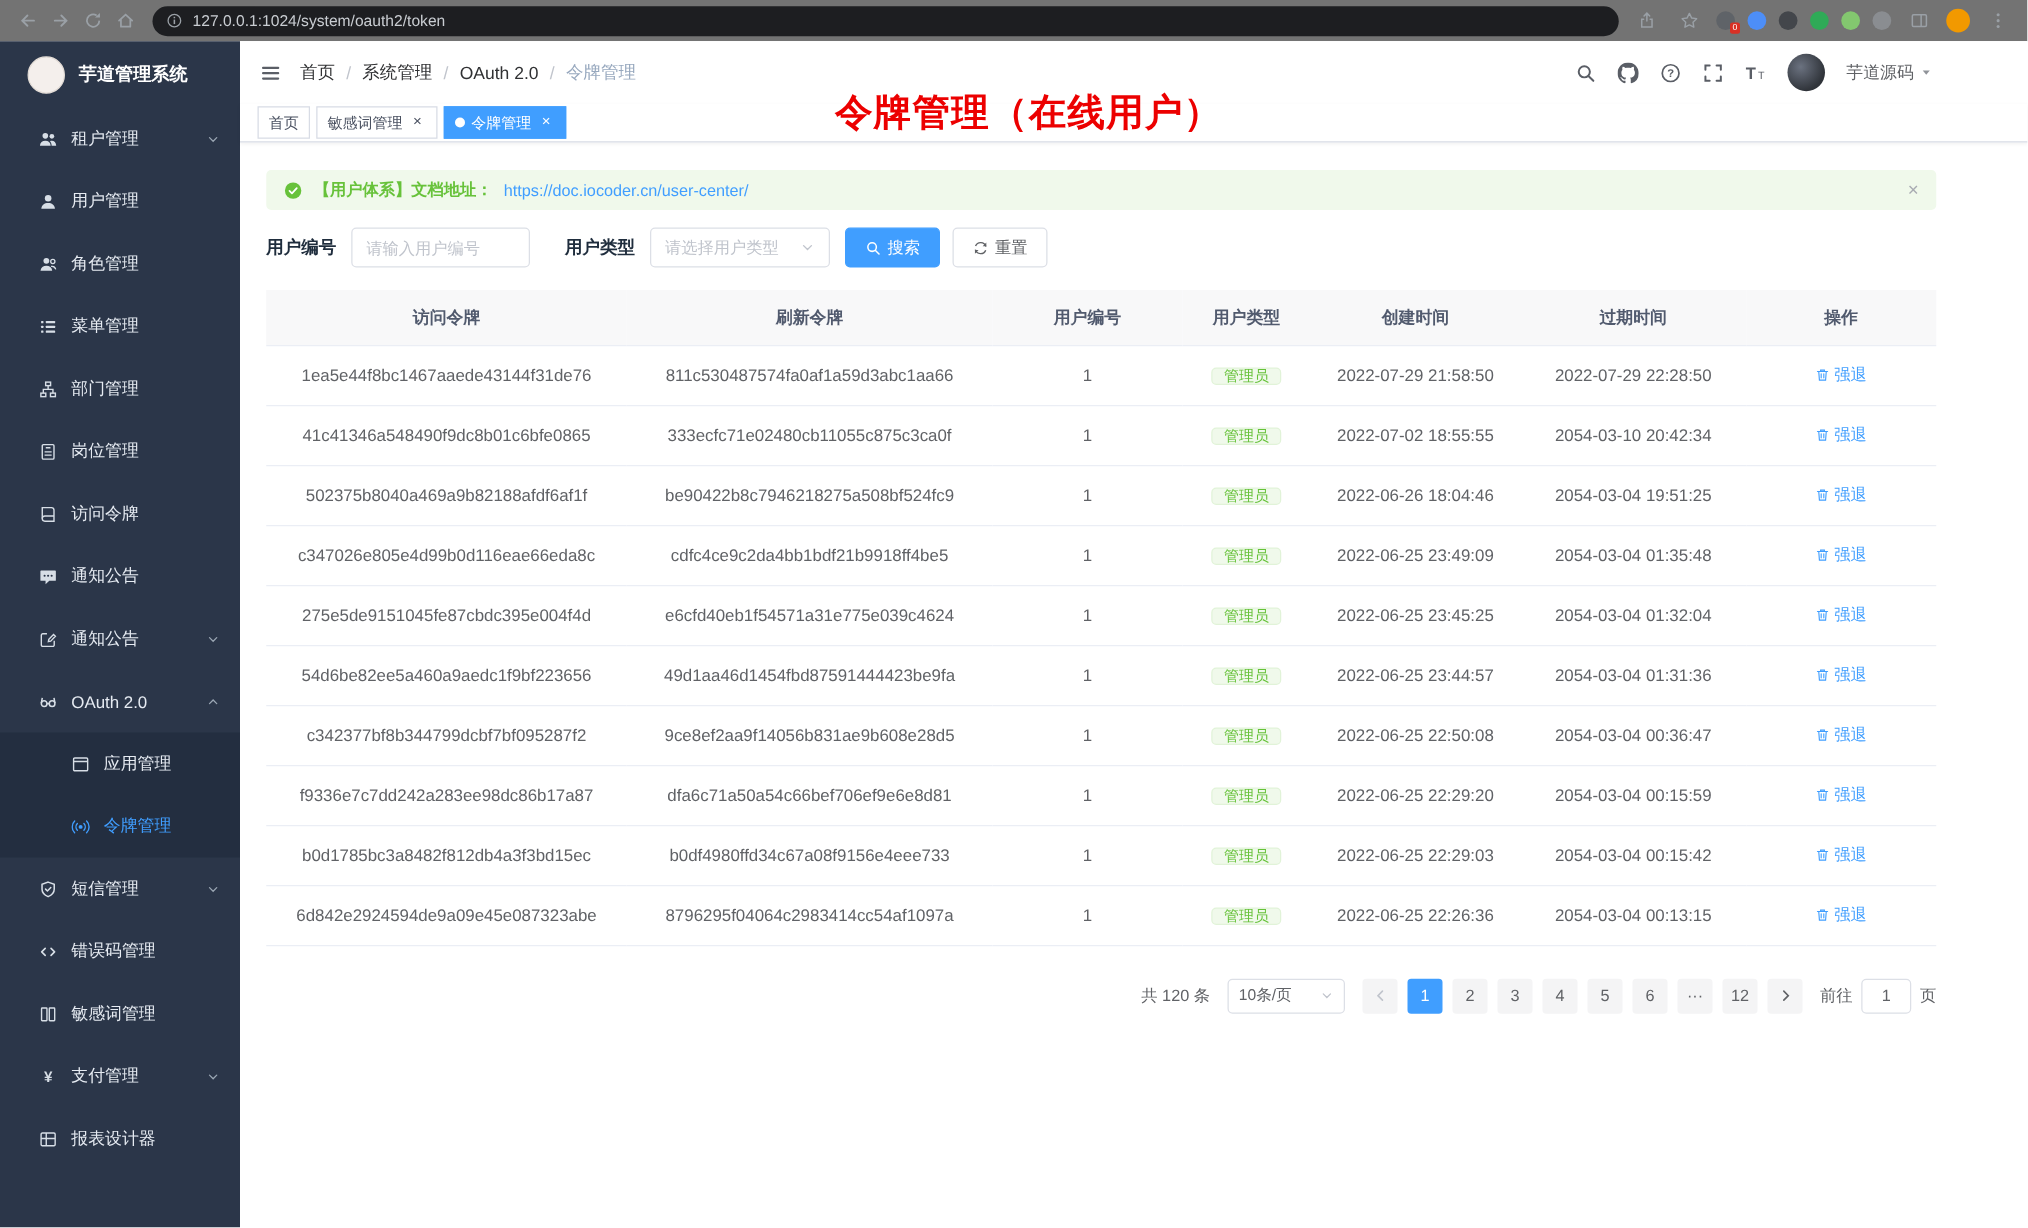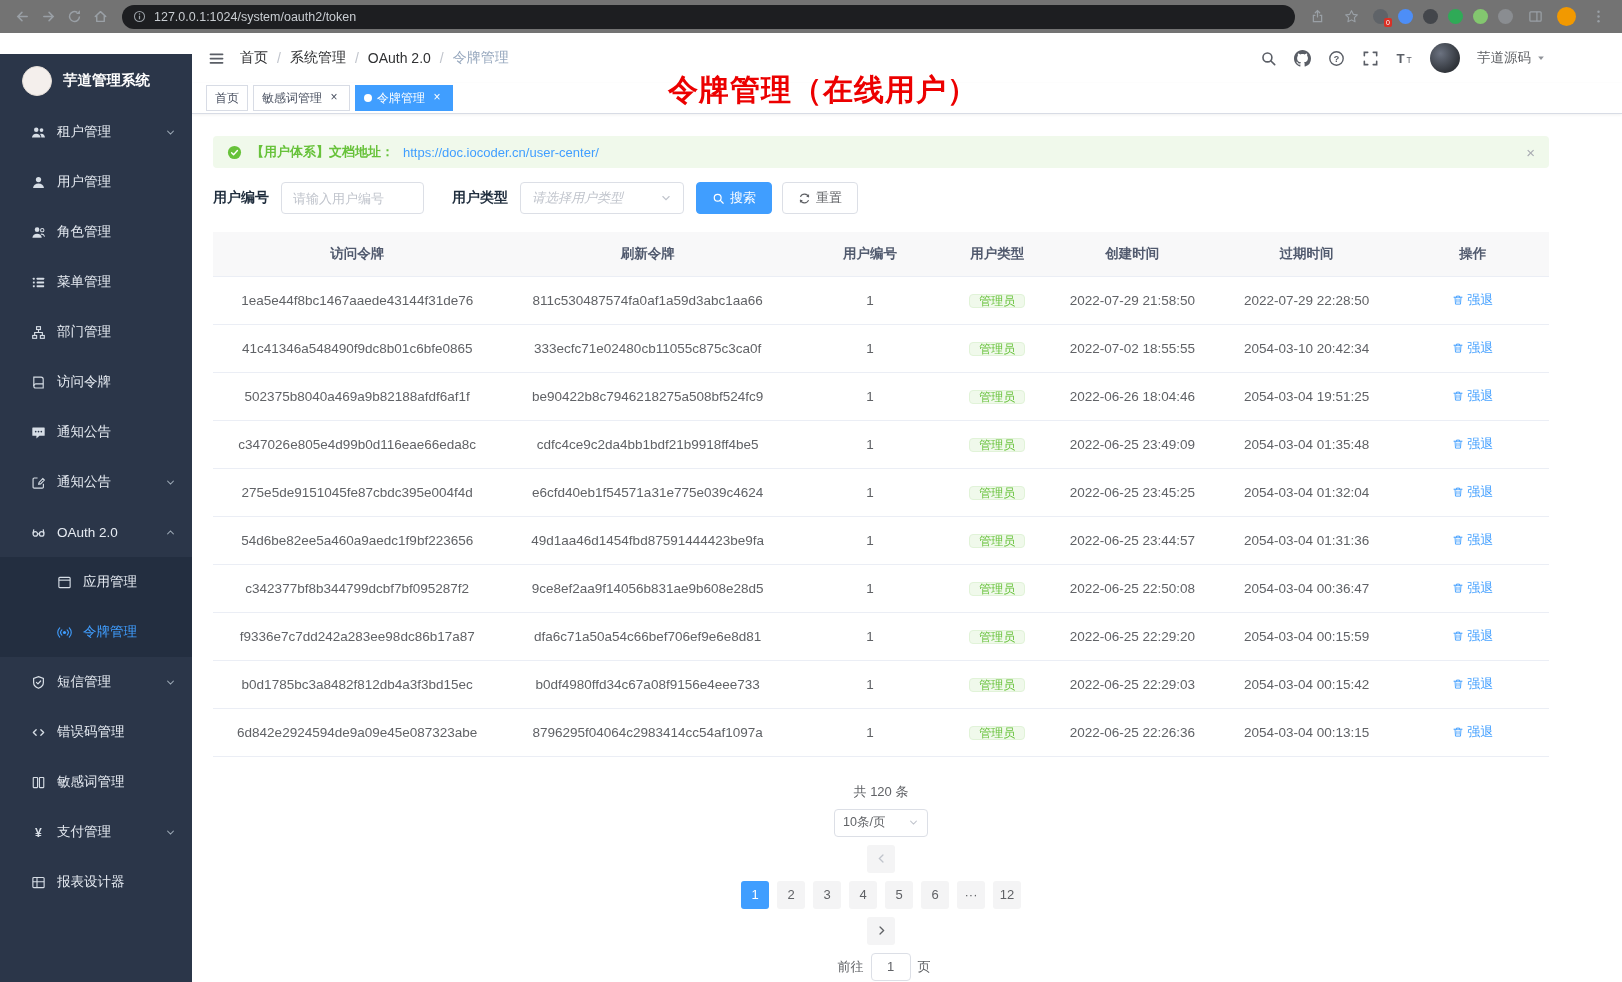--- a/index.html
+++ b/index.html
@@ -22,21 +22,21 @@
   .chrome-right { display:flex; align-items:center; gap:10px; padding-right:2px; }
   .ext-dot { width:15px; height:15px; border-radius:50%; position:relative; cursor:pointer; flex-shrink:0; }
   .ext-badge { position:absolute; right:-4px; bottom:-3px; background:#d93025; color:#fff;
                font-size:7px; border-radius:2px; padding:1px 2px; line-height:7px; }
   .profile-dot { width:19px; height:19px; border-radius:50%; background:#f29900; cursor:pointer; }
 
   
   .app { display:flex; height:949px; }
 
   
-  .sidebar { width:192px; background:#2b3649; flex-shrink:0; display:flex; flex-direction:column; overflow:hidden;margin-top:21px; }
+  .sidebar { width:192px; background:#2b3649; flex-shrink:0; display:flex; flex-direction:column; overflow:hidden; }
   .logo { height:53px; display:flex; align-items:center; gap:11px; padding:0 22px; cursor:pointer; }
   .logo-avatar { width:30px; height:30px; border-radius:50%; background:#f4efec;
                  border:1px solid #e3dcd6; flex-shrink:0; }
   .logo-title { color:#fff; font-size:14.5px; font-weight:bold; white-space:nowrap; }
   .menu-item { height:50px; display:flex; align-items:center; gap:11px; padding:0 16px 0 30px;
                color:#e6ebf2; font-size:13.5px; cursor:pointer; white-space:nowrap; }
   .menu-item .m-icon { color:#d7dee6; font-size:15px; width:16px; flex-shrink:0; }
   .menu-item .menu-chevron { margin-left:auto; color:#9aa6b3; font-size:11px; }
   .menu-item.submenu { padding-left:56px; background:#232e40; }
   .menu-item.active { color:var(--primary,#409eff); }
@@ -82,21 +82,21 @@
   .alert-link { color:var(--primary,#409eff); font-size:13px; text-decoration:none; cursor:pointer; }
   .alert-close { margin-left:auto; color:#a8abb2; font-size:15px; cursor:pointer; }
 
   .filter-row { display:flex; align-items:center; margin:14px 0 18px; font-size:14px; }
   .filter-label { font-weight:bold; color:#1f2d3d; margin-right:12px; white-space:nowrap; }
   .text-input, .select-input { height:32px; border:1px solid #dcdfe6; border-radius:4px;
     padding:0 11px; font-size:13px; color:#606266; background:#fff; display:flex; align-items:center; }
   input.text-input { width:143px; outline:none; }
   input.text-input::placeholder { color:#c0c4cc; }
   .text-input { margin-right:28px; }
-  .select-input { width:164px; justify-content:space-between; margin-right:12px; cursor:pointer;font-style:italic; }
+  .select-input { width:144px; justify-content:space-between; margin-right:12px; cursor:pointer; }
   .select-input .ph { color:#c0c4cc; }
   .select-input .icon { color:#c0c4cc; font-size:12px; }
   .btn { height:32px; border-radius:4px; font-size:13px; display:inline-flex; align-items:center;
          gap:5px; padding:0 15px; cursor:pointer; white-space:nowrap; }
   .btn .icon { font-size:13px; }
   .btn-primary { background:var(--primary,#409eff); color:#fff; border:1px solid var(--primary,#409eff); }
   .btn-plain { background:#fff; color:#606266; border:1px solid #dcdfe6; margin-left:10px; }
 
   
   table { width:100%; border-collapse:collapse; table-layout:fixed; }
@@ -105,21 +105,21 @@
   tbody td { height:48px; color:#606266; font-size:13.5px; border-bottom:1px solid #ebeef5;
              text-align:center; white-space:nowrap; overflow:hidden; }
   .tag-success { display:inline-block; background:#f0f9eb; border:1px solid #e1f3d8;
                  color:var(--success,#67c23a); font-size:12px; border-radius:4px; padding:0 9px; line-height:1; }
   .action-link { color:var(--primary,#409eff); font-size:13px; display:inline-flex;
                  align-items:center; gap:3px; cursor:pointer; }
   .action-link .icon { font-size:12px; }
 
   
   .pagination { display:flex; align-items:center; justify-content:flex-end; gap:8px;
-                margin-top:26px; font-size:13px; color:#606266;flex-direction:column; }
+                margin-top:26px; font-size:13px; color:#606266; }
   .page-size { width:94px; height:28px; border:1px solid #dcdfe6; border-radius:4px;
                display:flex; align-items:center; justify-content:space-between; padding:0 8px;
                font-size:12.5px; color:#606266; cursor:pointer; margin:0 6px; }
   .page-size .icon { color:#c0c4cc; font-size:11px; }
   .page-btn { min-width:28px; height:28px; background:#f4f4f5; border-radius:3px; display:inline-flex;
               align-items:center; justify-content:center; font-size:13px; color:#606266;
               cursor:pointer; padding:0 4px; }
   .page-btn.active { background:var(--primary,#409eff); color:#fff; }
   .page-btn.disabled { color:#c0c4cc; }
   #pager-pages { display:inline-flex; gap:8px; }
@@ -276,20 +276,31 @@
                 <path d="M8 4.8v3.2M3.9 11.2V8h8.2v3.2"></path>
               </g>
             </svg>
           </span>
           <span>部门管理</span>
         </div>
         <div class="menu-item">
           <span class="icon m-icon">
             <svg viewBox="0 0 16 16">
               <g fill="none" stroke="currentColor" stroke-width="1.2">
+                <rect x="3" y="1.8" width="10" height="12.4" rx="1"></rect>
+                <path d="M6 4.5h4M5 8h6M5 10.8h6"></path>
+              </g>
+            </svg>
+          </span>
+          <span>岗位管理</span>
+        </div>
+        <div class="menu-item">
+          <span class="icon m-icon">
+            <svg viewBox="0 0 16 16">
+              <g fill="none" stroke="currentColor" stroke-width="1.2">
                 <path d="M3 2.2h7.8A2.2 2.2 0 0 1 13 4.4v9.4H5.2A2.2 2.2 0 0 1 3 11.6z"></path>
                 <path d="M3 11.6a2.2 2.2 0 0 1 2.2-2.2H13"></path>
               </g>
             </svg>
           </span>
           <span>访问令牌</span>
         </div>
         <div class="menu-item">
           <span class="icon m-icon">
             <svg viewBox="0 0 16 16">

